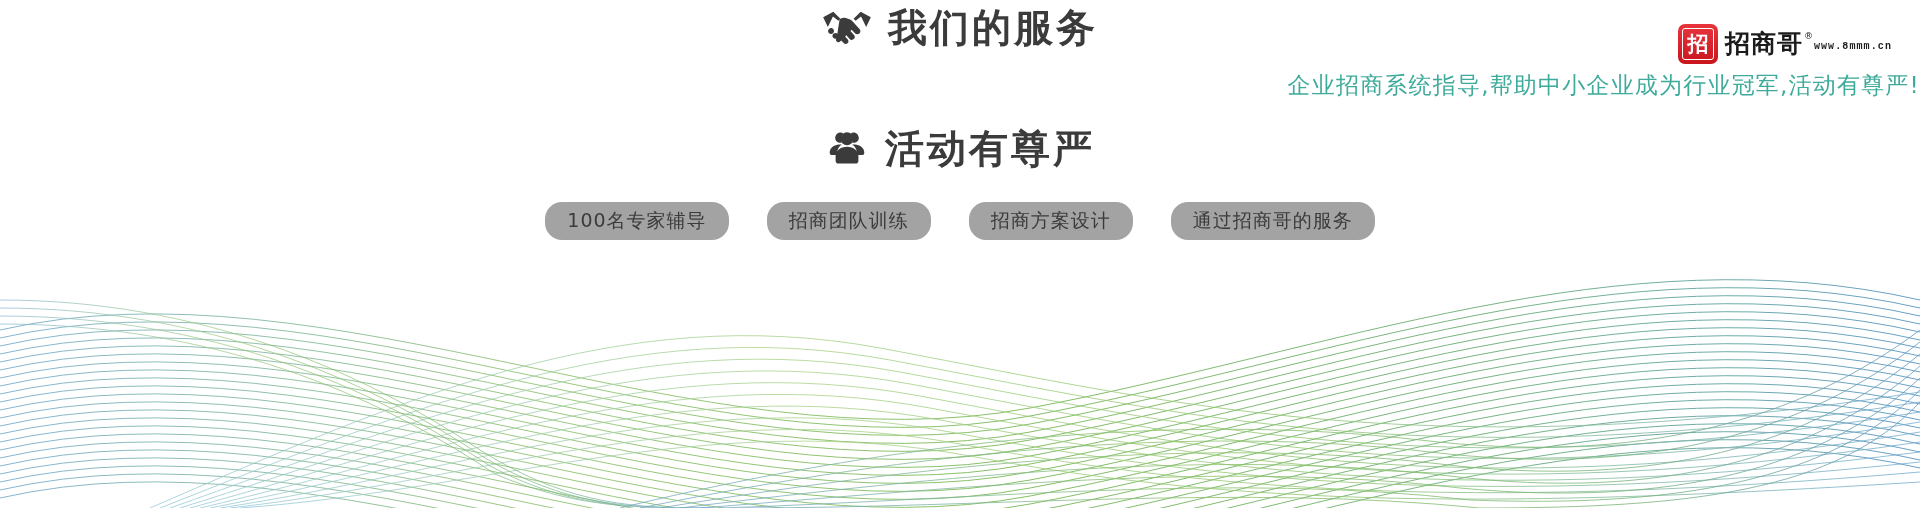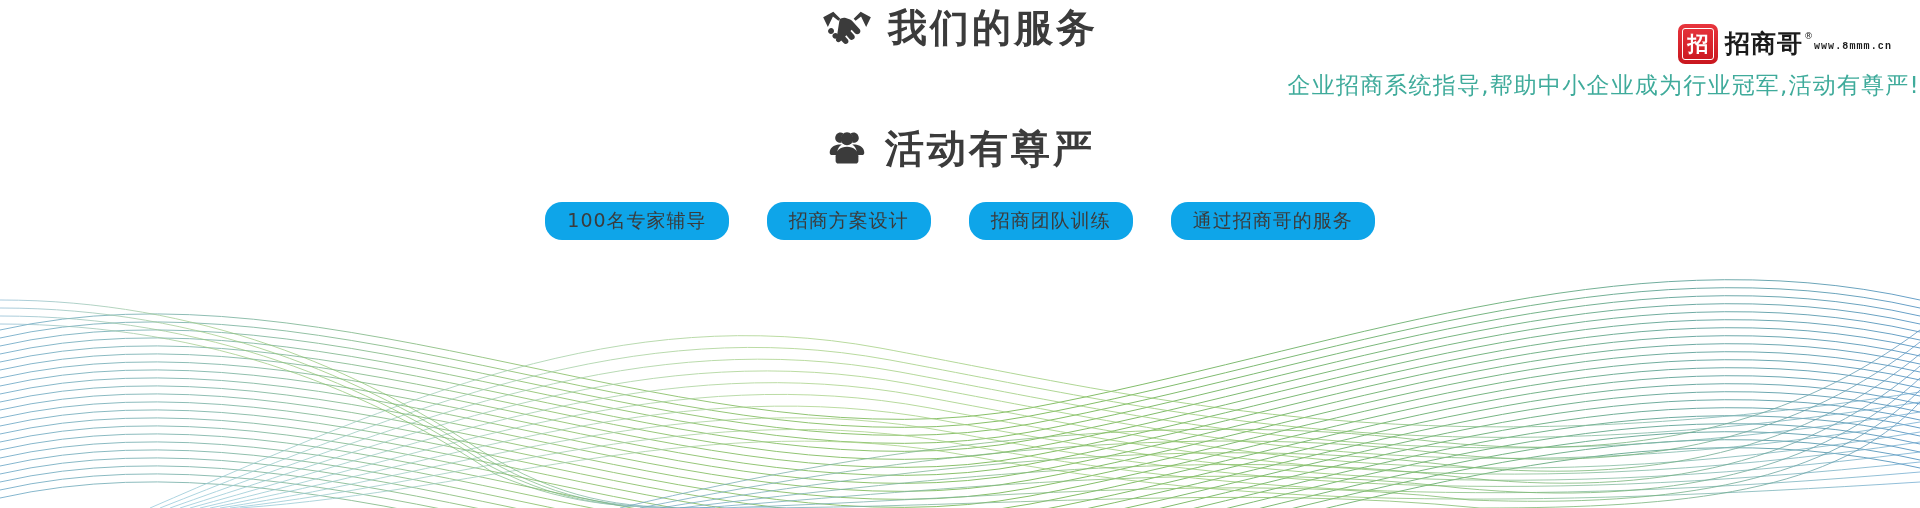--- a/index.html
+++ b/index.html
@@ -122,21 +122,21 @@
   }
   .block-2 { margin-top:24px; }
   .tags {
     display:flex;
     align-items:center;
     justify-content:center;
     gap:38px;
     margin-top:27px;
   }
   .tag {
-    background:#0ea5e9;
+    background:#a3a3a3;
     border-radius:17px;
     padding:7px 22px 8px;
     font-size:19px;
     color:#3b3b3b;
     letter-spacing:1px;
     line-height:1.2;
     white-space:nowrap;
     cursor:pointer;
     font-family:"DejaVu Sans","Liberation Sans",sans-serif;
   }
@@ -294,19 +294,19 @@
                      C42.5 43.4 41 44.8 39.2 44.8 L16.8 44.8 C15 44.8 13.5 43.4 13.5 41.5
                      L13.5 35.4 C13.5 28.6 19.6 23.4 28 23.4 Z"></path>
           </svg>
         </span>
         <span class="htext">活动有尊严</span>
       </div>
     </div>
 
     <div class="tags">
       <div class="tag">100名专家辅导</div>
+      <div class="tag">招商团队训练</div>
       <div class="tag">招商方案设计</div>
-      <div class="tag">招商团队训练</div>
       <div class="tag">通过招商哥的服务</div>
     </div>
 
   </div>
 </div>
 
 </body></html>

